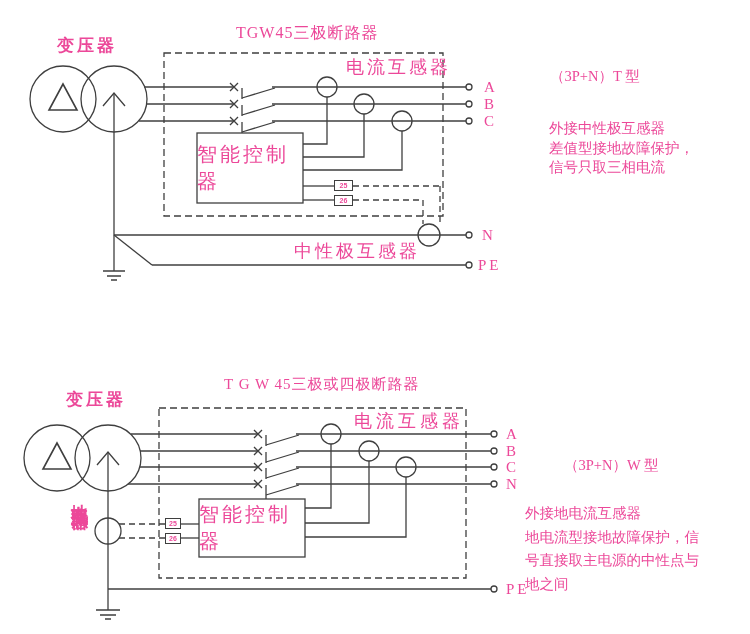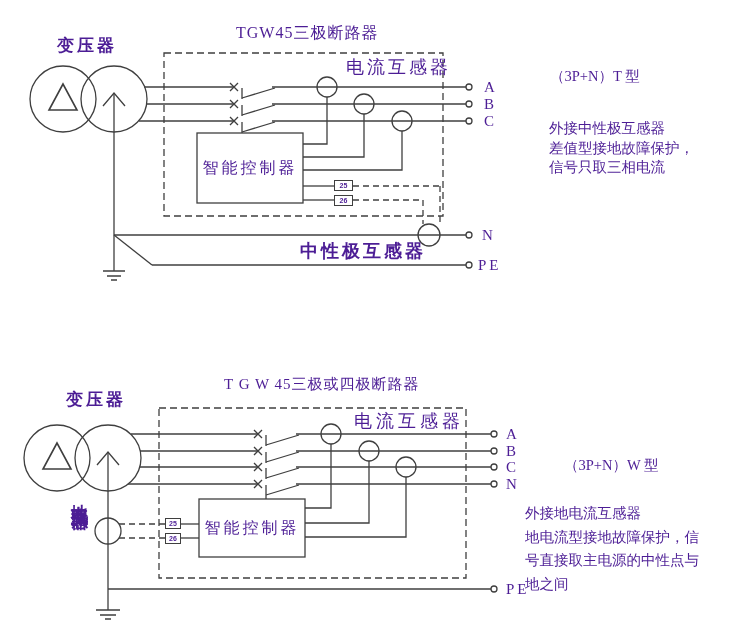--- a/index.html
+++ b/index.html
@@ -1,29 +1,29 @@
 <!DOCTYPE html>
 <html><head>
 <meta charset="utf-8">
 <style>
   html,body{margin:0;padding:0;background:#ffffff;}
   .canvas{
     position:relative;width:750px;height:634px;background:#ffffff;
     font-family:"Liberation Serif","DejaVu Serif",serif;
-    color:#4c1d95;overflow:hidden;
+    color:#ec4899;overflow:hidden;
   }
   .canvas svg{position:absolute;left:0;top:0;}
   .lbl{position:absolute;white-space:nowrap;line-height:1.1;}
   .lbl-big{font-size:17px;letter-spacing:3px;font-weight:bold;}
   .lbl-title{font-size:16px;letter-spacing:1px;}
   .lbl-cn{font-size:18px;letter-spacing:3px;}
   .lbl-term{font-size:15px;letter-spacing:1px;}
   .controller{
     position:absolute;display:flex;align-items:center;justify-content:center;
-    font-size:16px;letter-spacing:3px;
+    font-size:20px;letter-spacing:3px;
   }
   .numbox{
     position:absolute;box-sizing:border-box;border:1px solid #3f3f3f;
     background:#ffffff;font-family:"Liberation Sans","DejaVu Sans",sans-serif;
     font-size:7px;font-weight:bold;text-align:center;line-height:9px;
   }
   .note{position:absolute;font-size:14.5px;white-space:nowrap;}
   .vert{
     position:absolute;writing-mode:vertical-rl;text-orientation:upright;
     font-size:17px;font-weight:bold;letter-spacing:2px;line-height:20px;
@@ -202,21 +202,21 @@
   <div class="lbl lbl-title" style="left:236px;top:24px;">TGW45三极断路器</div>
   <div class="lbl lbl-cn" style="left:346px;top:58px;">电流互感器</div>
   <div class="controller" style="left:197px;top:133px;width:106px;height:70px;">智能控制器</div>
   <div class="numbox" style="left:334px;top:180px;width:19px;height:11px;">25</div>
   <div class="numbox" style="left:334px;top:195px;width:19px;height:11px;">26</div>
   <div class="lbl lbl-term" style="left:484px;top:79px;">A</div>
   <div class="lbl lbl-term" style="left:484px;top:96px;">B</div>
   <div class="lbl lbl-term" style="left:484px;top:113px;">C</div>
   <div class="lbl lbl-term" style="left:482px;top:227px;">N</div>
   <div class="lbl lbl-term" style="left:478px;top:257px;letter-spacing:3px;">PE</div>
-  <div class="lbl lbl-cn" style="left:300px;top:242px;font-weight:bold;">中性极互感器</div>
+  <div class="lbl lbl-cn" style="left:294px;top:242px;">中性极互感器</div>
   <div class="note" style="left:550px;top:67px;">（3P+N）T 型</div>
   <div class="note" style="left:549px;top:119px;line-height:19.5px;">
     <div>外接中性极互感器</div>
     <div>差值型接地故障保护，</div>
     <div>信号只取三相电流</div>
   </div>
 
   <div class="lbl lbl-big" style="left:66px;top:391px;">变压器</div>
   <div class="lbl lbl-title" style="left:224px;top:376px;font-size:15px;">T G W  45三极或四极断路器</div>
   <div class="lbl lbl-cn" style="left:354px;top:412px;letter-spacing:4px;">电流互感器</div>

